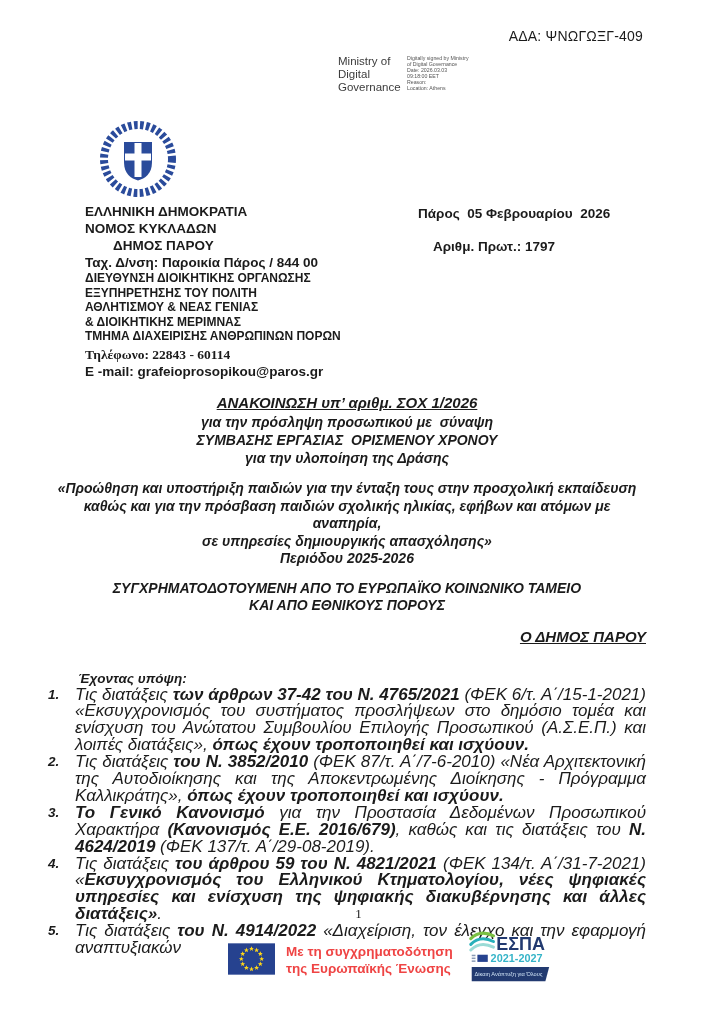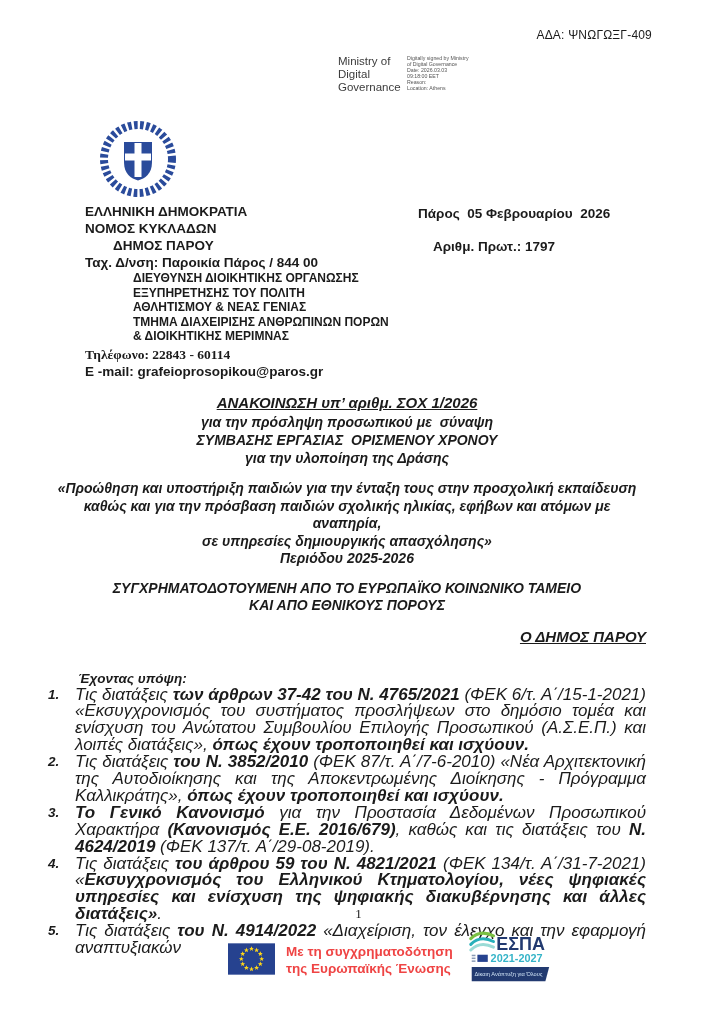--- a/index.html
+++ b/index.html
@@ -4,32 +4,32 @@
 <style>
   html,body{margin:0;padding:0;}
   body{
     width:717px;height:1024px;position:relative;overflow:hidden;
     background:#ffffff;color:#1b1b1b;
     font-family:"Liberation Sans", sans-serif;
   }
   .abs{position:absolute;}
   .b{font-weight:bold;}
   
-  #ada{top:28px;right:65px;font-size:12px;letter-spacing:.2px;}
+  #ada{top:28px;right:74px;font-size:14px;letter-spacing:.2px;}
   
   #sig{top:55px;left:338px;display:flex;align-items:flex-start;gap:6px;}
   .sig-name{font-size:11.5px;line-height:13px;color:#3c3c3c;}
   .sig-details{font-size:9px;line-height:10.5px;color:#555;
     transform:scale(.58);transform-origin:top left;width:190px;}
   
   #emblem{top:116px;left:86px;}
   
   #org{top:203px;left:85px;width:330px;}
   .org-lg{font-size:13.5px;line-height:17px;font-weight:bold;white-space:pre;}
-  .org-sm{font-size:12px;line-height:14.5px;font-weight:bold;margin-left:48px;}
+  .org-sm{font-size:12px;line-height:14.5px;font-weight:bold;}
   .org-indent{padding-left:28px;}
   
   #meta-date{top:206px;left:418px;font-size:13.5px;font-weight:bold;white-space:pre;}
   #meta-prot{top:239px;left:433px;font-size:13.5px;font-weight:bold;white-space:pre;}
   
   #center{top:393px;left:48px;width:598px;font-style:italic;}
   .ctr{text-align:center;}
   .title1{font-size:15px;font-weight:bold;text-decoration:underline;line-height:20px;white-space:pre;}
   .title2{font-size:14px;font-weight:bold;line-height:18px;white-space:pre;}
   .quote{margin-top:13px;font-size:14px;font-weight:bold;line-height:17.5px;}
@@ -78,22 +78,22 @@
 </div>
 
 <div class="abs" id="org">
   <div class="org-lg">ΕΛΛΗΝΙΚΗ ΔΗΜΟΚΡΑΤΙΑ</div>
   <div class="org-lg">ΝΟΜΟΣ ΚΥΚΛΑΔΩΝ</div>
   <div class="org-lg org-indent">ΔΗΜΟΣ ΠΑΡΟΥ</div>
   <div class="org-lg">Ταχ. Δ/νση: Παροικία Πάρος / 844 00</div>
   <div class="org-sm">ΔΙΕΥΘΥΝΣΗ ΔΙΟΙΚΗΤΙΚΗΣ ΟΡΓΑΝΩΣΗΣ</div>
   <div class="org-sm">ΕΞΥΠΗΡΕΤΗΣΗΣ ΤΟΥ ΠΟΛΙΤΗ</div>
   <div class="org-sm">ΑΘΛΗΤΙΣΜΟΥ &amp; ΝΕΑΣ ΓΕΝΙΑΣ</div>
+  <div class="org-sm">&amp; ΔΙΟΙΚΗΤΙΚΗΣ ΜΕΡΙΜΝΑΣ</div>
   <div class="org-sm">ΤΜΗΜΑ ΔΙΑΧΕΙΡΙΣΗΣ ΑΝΘΡΩΠΙΝΩΝ ΠΟΡΩΝ</div>
-  <div class="org-sm">&amp; ΔΙΟΙΚΗΤΙΚΗΣ ΜΕΡΙΜΝΑΣ</div>
   <div class="org-lg" style="margin-top:2px;font-family:Liberation Serif, serif;">Τηλέφωνο: 22843 - 60114</div>
   <div class="org-lg">E -mail: grafeioprosopikou@paros.gr</div>
 </div>
 
 <div class="abs" id="meta-date">Πάρος  05 Φεβρουαρίου  2026</div>
 <div class="abs" id="meta-prot">Αριθμ. Πρωτ.: 1797</div>
 
 <div class="abs" id="center">
   <div class="ctr title1">ΑΝΑΚΟΙΝΩΣΗ υπ’ αριθμ. ΣΟΧ 1/2026</div>
   <div class="ctr title2">για την πρόσληψη προσωπικού με  σύναψη</div>

